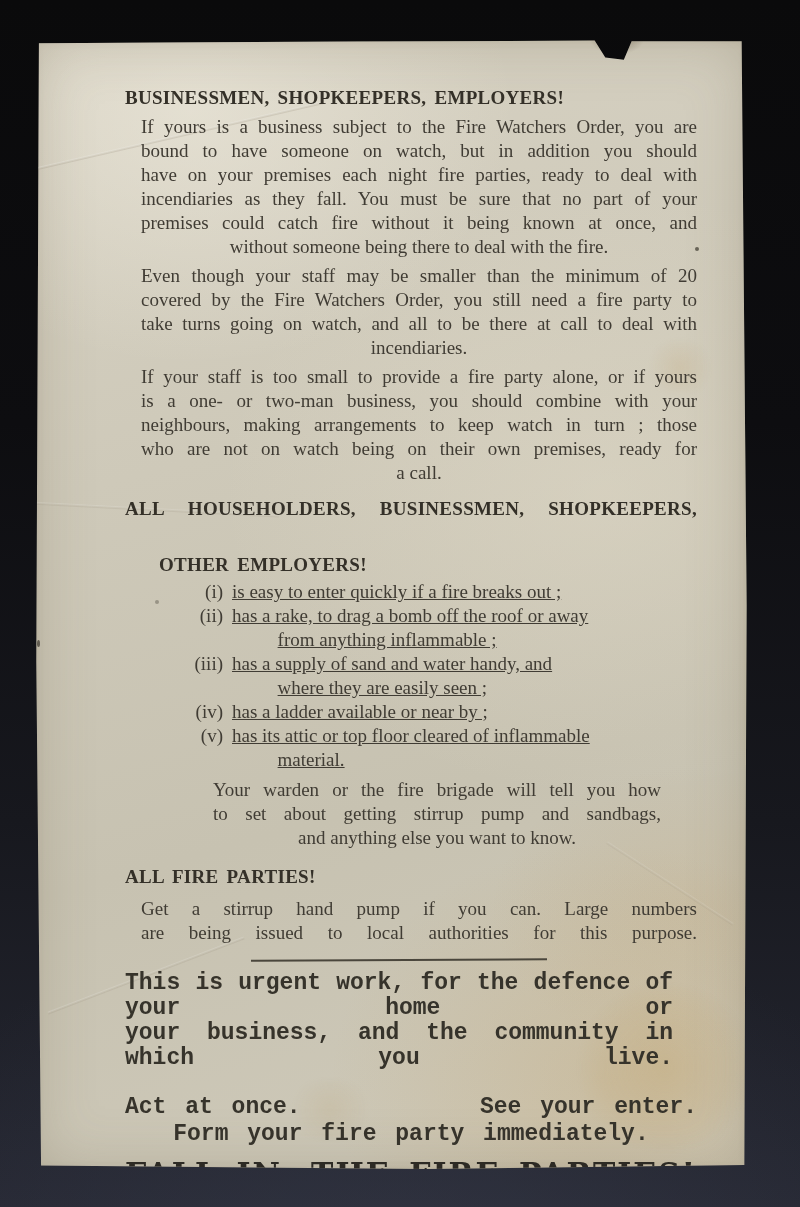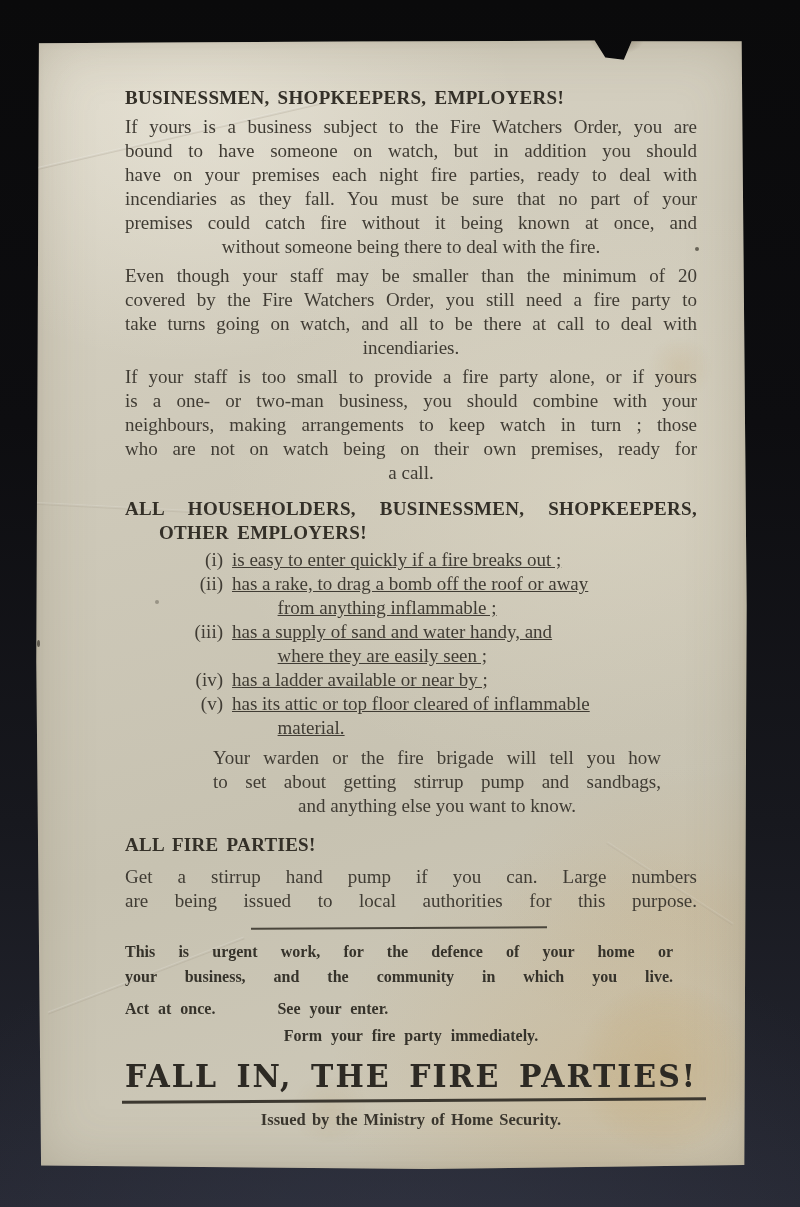--- a/index.html
+++ b/index.html
@@ -41,39 +41,39 @@
     background:radial-gradient(ellipse at 50% 0%, rgba(88,74,52,0.55), transparent 75%);}
   .speck{position:absolute;width:4px;height:4px;border-radius:50%;background:rgba(60,55,45,0.7);}
   .sp1{left:660px;top:207px;}
   .sp2{left:2px;top:600px;width:3px;height:7px;}
   .sp3{left:120px;top:560px;opacity:.5;}
 
   .content{position:absolute;left:90px;right:50px;top:46px;color:#403c34;
     font-size:19px;line-height:24px;}
   .p-lines{white-space:pre-line;text-align:justify;text-align-last:justify;}
   .p-last{text-align:center;}
-  .para{margin-top:5px;}
+  .para{margin-top:5px;margin-left:16px;}
   .hd{font-weight:bold;color:#343028;letter-spacing:0.3px;word-spacing:3px;}
   .hd2wrap{margin-top:12px;}
   .hd2a{text-align:justify;text-align-last:justify;}
-  .hd2b{padding-left:34px;}
+  .hd2b{padding-left:34px;margin-top:32px;}
   .see{margin-top:8px;}
   .list{margin-top:3px;}
   .list-item{display:flex;}
   .num{flex:0 0 44px;width:44px;text-align:right;padding-right:9px;margin-left:54px;}
   .itxt{flex:1;white-space:pre-line;padding-left:2.4em;text-indent:-2.4em;text-decoration:underline;}
   .note{margin:6px 36px 0 88px;}
   .hd3{margin-top:15px;}
   .fp1{margin-top:8px;}
   .fp2{margin-top:12px;}
   .rule-short{width:296px;border-top:2px solid #4a463c;margin:14px auto 0;
     transform:translateX(-12px) rotate(-0.3deg);}
-  .bold-block{font-family:Liberation Serif, serif;font-weight:bold;color:#36332b;font-size:16px;}
+  .bold-block{font-family:Liberation Mono, monospace;font-weight:bold;color:#36332b;font-size:23px;}
   .urgent{margin:10px 24px 0 0;line-height:25px;}
-  .act-row{display:flex;justify-content:flex-start;gap:62px;margin-top:8px;word-spacing:5px;}
+  .act-row{display:flex;justify-content:space-between;gap:62px;margin-top:24px;word-spacing:5px;}
   .form-row{text-align:center;margin-top:3px;word-spacing:5px;}
   .headline{font-family:"DejaVu Serif",serif;font-weight:bold;font-size:30px;color:#2d2a24;
     letter-spacing:2px;text-align:justify;text-align-last:justify;margin-top:15px;
     transform:scaleY(1.08);transform-origin:top left;}
   .rule-full{border-top:3px solid #3c3830;margin-top:12px;width:calc(100% + 12px);
     margin-left:-3px;transform:rotate(-0.35deg);}
   .issued{text-align:center;font-weight:bold;font-size:16.5px;margin-top:6px;
     word-spacing:2px;color:#3a362e;}
 </style>
 </head>

